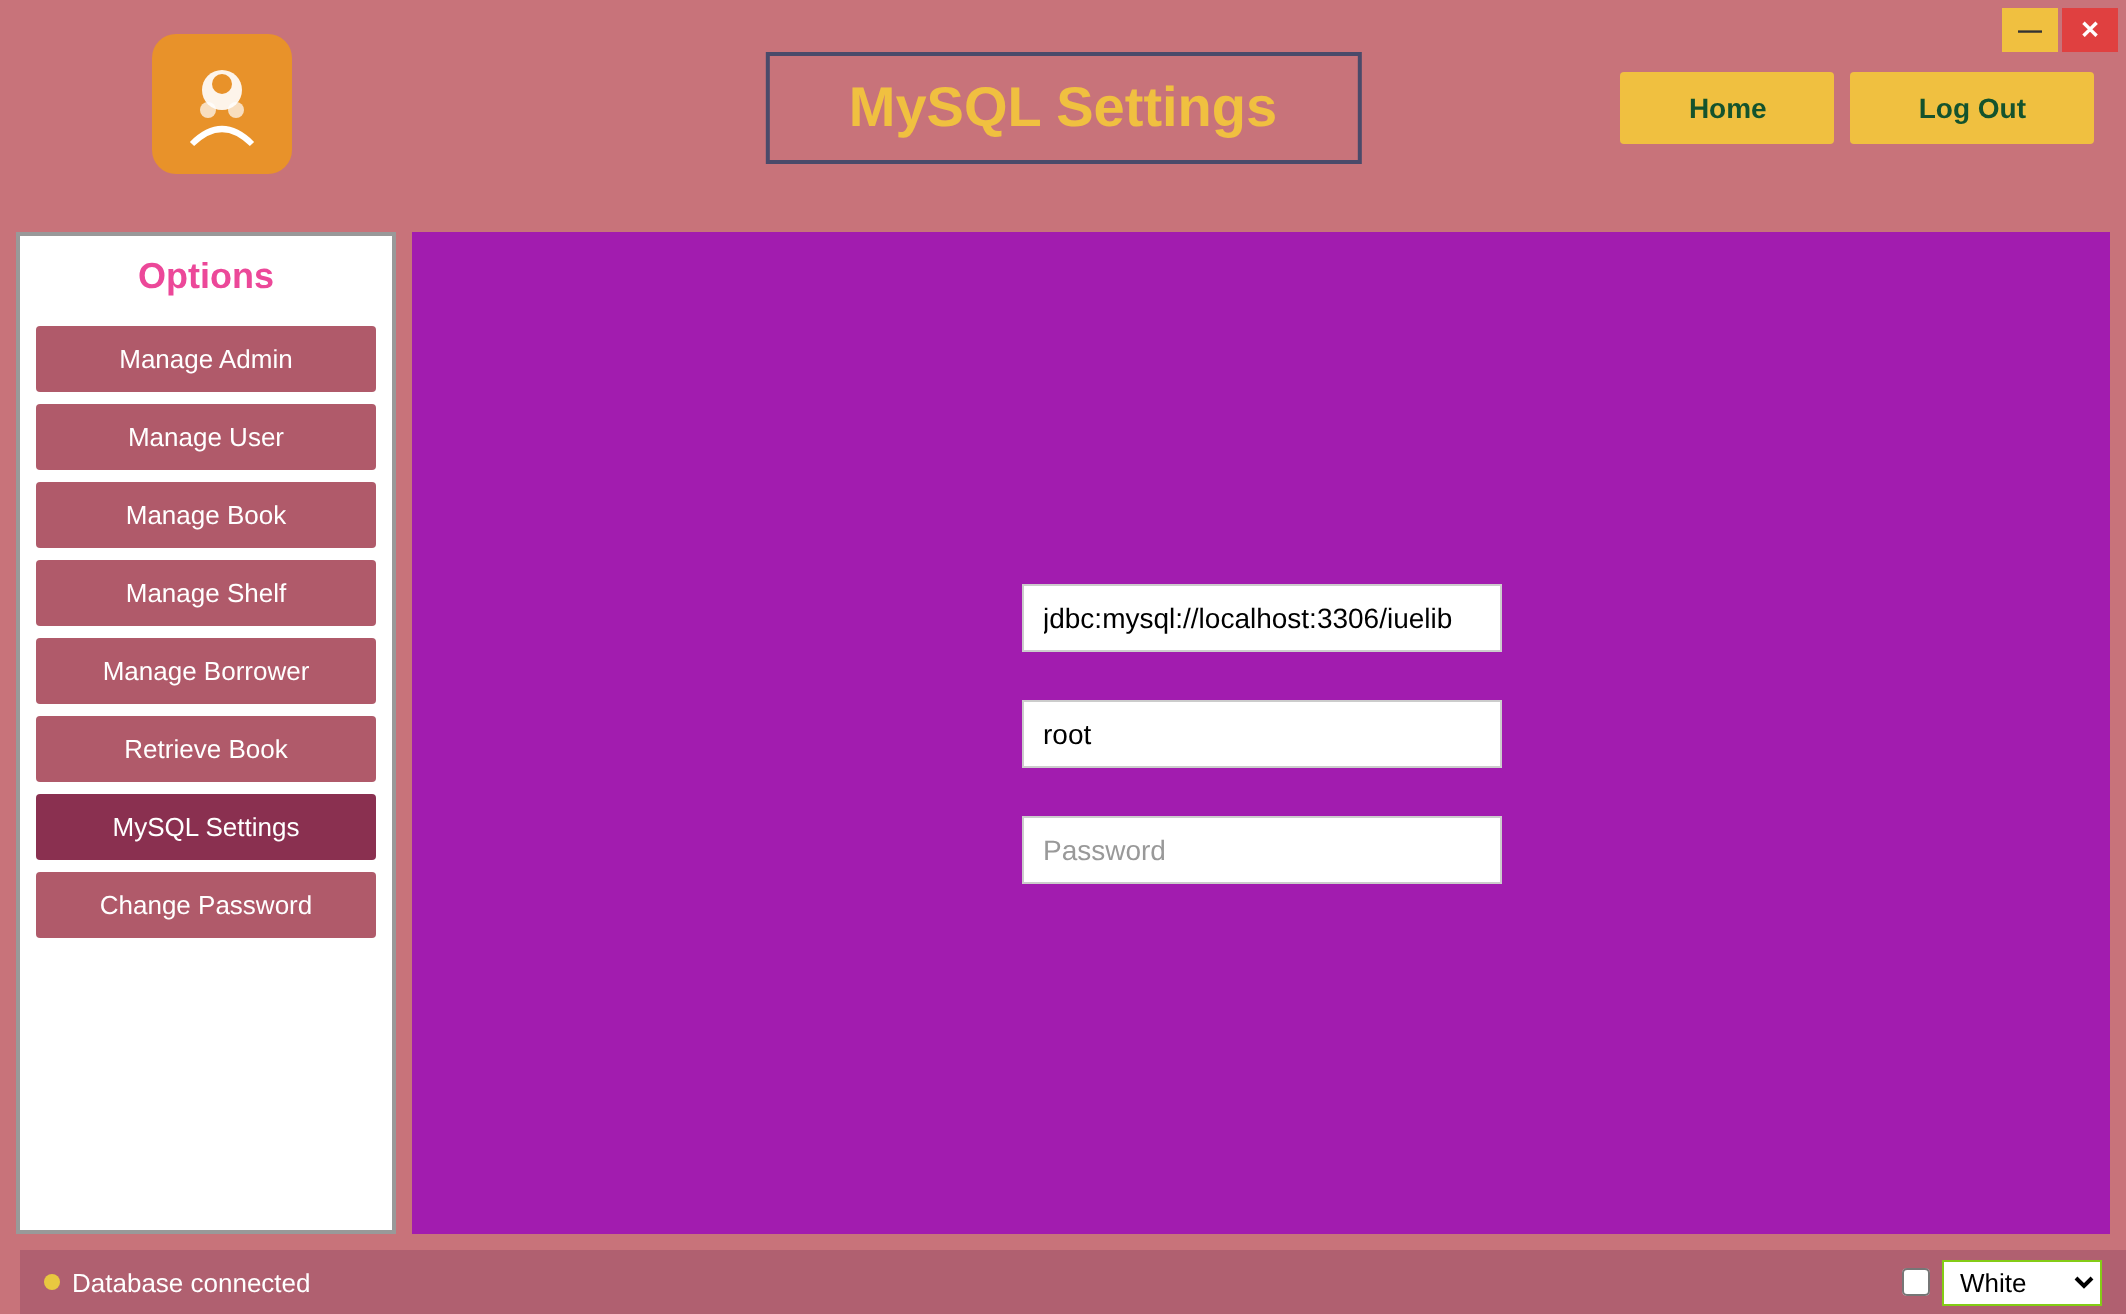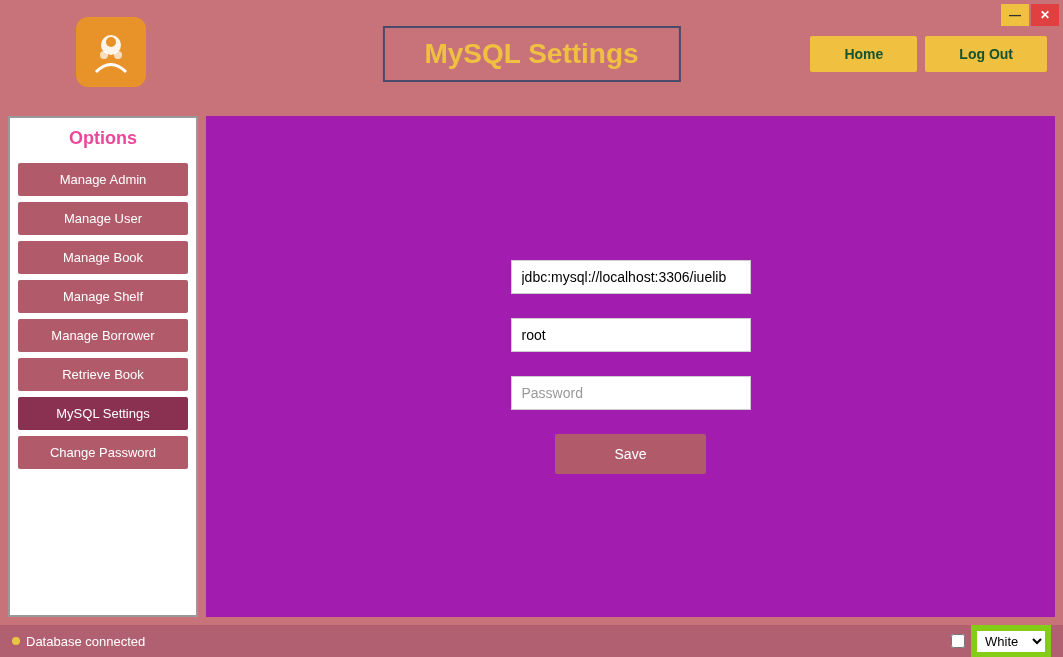--- a/index.html
+++ b/index.html
@@ -158,21 +158,21 @@
       border: none;
       padding: 12px 60px;
       font-size: 14px;
       cursor: pointer;
       border-radius: 2px;
     }
 
     
     .statusbar {
       position: absolute;
-      bottom: 0; left: 0; right: 0;
+      bottom: 0; left: 10px; right: 0;
       height: 32px;
       background: #b06070;
       display: flex;
       align-items: center;
       justify-content: space-between;
       padding: 0 12px;
     }
     .status-text {
       color: white;
       font-size: 13px;
@@ -189,21 +189,21 @@
     .theme-selector {
       display: flex;
       align-items: center;
       gap: 6px;
     }
     .theme-checkbox {
       width: 14px; height: 14px;
     }
     .theme-dropdown {
       background: white;
-      border: 6px solid #84cc16;
+      border: 1px solid #84cc16;
       padding: 2px 4px;
       font-size: 13px;
       width: 80px;
     }
   </style>
 </head>
 <body>
 
 <div class="titlebar">
   <button class="titlebar-btn titlebar-min">—</button>
@@ -244,21 +244,20 @@
     <button class="sidebar-btn">Manage Borrower</button>
     <button class="sidebar-btn">Retrieve Book</button>
     <button class="sidebar-btn active">MySQL Settings</button>
     <button class="sidebar-btn">Change Password</button>
   </div>
 
   <div class="content">
     <input class="form-field" type="text" value="jdbc:mysql://localhost:3306/iuelib" style="">
     <input class="form-field" type="text" value="root" style="">
     <input class="form-field" type="password" placeholder="Password" style="">
-    <button class="save-btn">Save</button>
   </div>
 
 </div>
 
 <div class="statusbar">
   <div class="status-text">
     <span class="status-dot"></span>
     <span>Database connected</span>
   </div>
   <div class="theme-selector">

